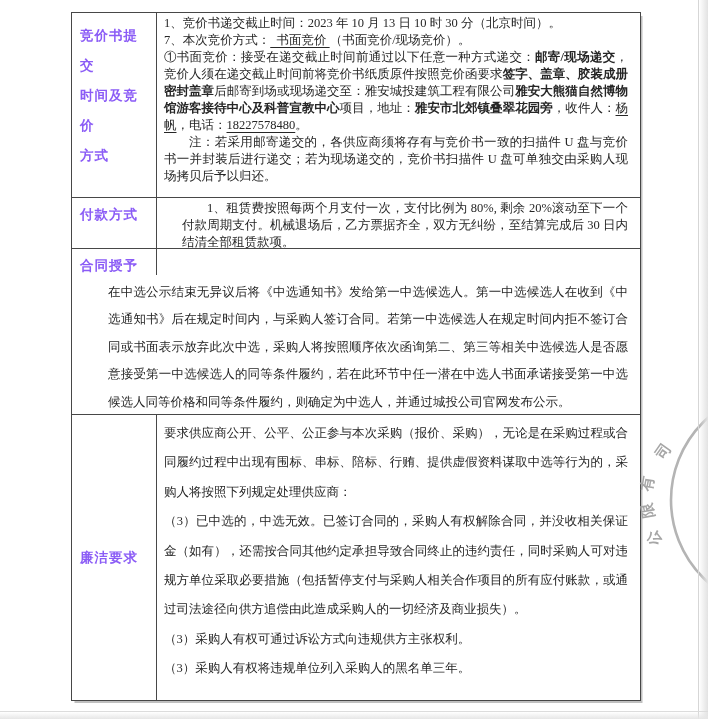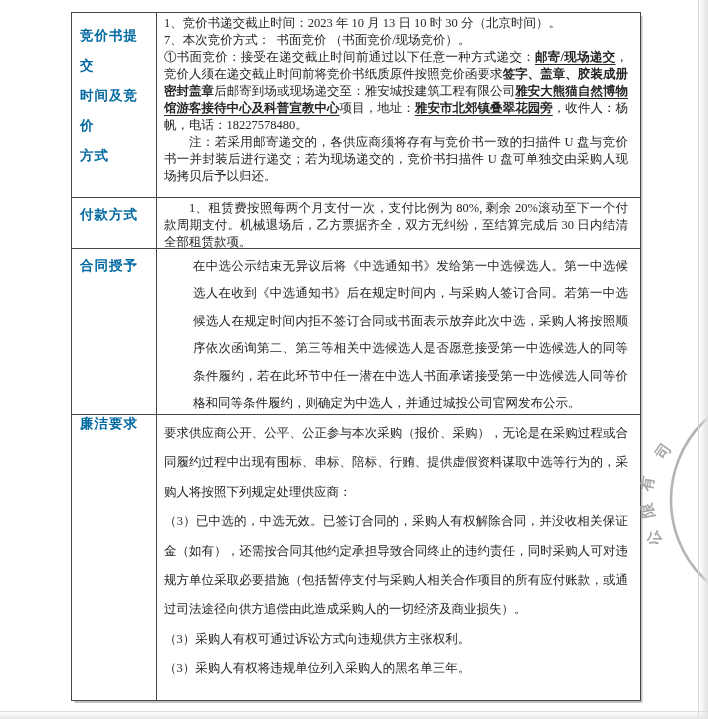--- a/index.html
+++ b/index.html
@@ -19,42 +19,42 @@
   
   .doc-table{
     position:absolute;left:71px;top:12px;width:570px;height:689px;
     box-sizing:border-box;border:1.5px solid #474747;
     display:flex;flex-direction:column;
     box-shadow:2.5px 3px 0 -1px rgba(140,140,140,0.55);
     background:#fff;
   }
   .row{display:flex;box-sizing:border-box;}
   .row + .row{border-top:1.5px solid #474747;}
-  .r1{height:184px;} .r2{height:51px;} .r3{height:166px;} .r4{flex:1;}
+  .r1{height:184px;} .r2{height:51px;gap:18px;} .r3{height:166px;flex-direction:column;} .r4{flex:1;}
   .label-cell{
     width:85px;box-sizing:border-box;border-right:1.5px solid #474747;
     padding:8px 7px 0 8px;font-weight:700;font-size:13.5px;
-    letter-spacing:1px;color:#0369a1;flex-shrink:0;
+    letter-spacing:1px;color:#8b5cf6;flex-shrink:0;
   }
   .r1 .label-cell div{line-height:30px;}
-  .r4 .label-cell{display:flex;align-items:flex-start;padding-top:0;}
+  .r4 .label-cell{display:flex;align-items:center;padding-top:0;}
   .content-cell{
     flex:1;box-sizing:border-box;padding:2px 12px 0 7px;
     font-size:12.5px;text-align:justify;
   }
   .content-cell p{margin:0;}
   .r1 .content-cell p,.r2 .content-cell p{line-height:17px;}
   .r3 .content-cell{padding-top:4px;}
   .r3 .content-cell p{line-height:27.4px;margin-left:29px;}
   .r4 .content-cell{padding-top:4px;}
   .r4 .content-cell p{line-height:29.4px;}
   .indent{text-indent:2em;}
-  .u{text-underline-offset:3px;}
+  .u{text-decoration:underline;text-underline-offset:3px;}
   .b{font-weight:700;}
-  .bu{font-weight:700;text-decoration:underline;text-underline-offset:3px;}
+  .bu{font-weight:700;text-underline-offset:3px;}
   
   .seal{position:absolute;right:0;top:412px;width:72px;height:180px;}
 </style>
 </head>
 <body>
 
 <div class="scan-page">
 
   <div class="doc-table">
 

